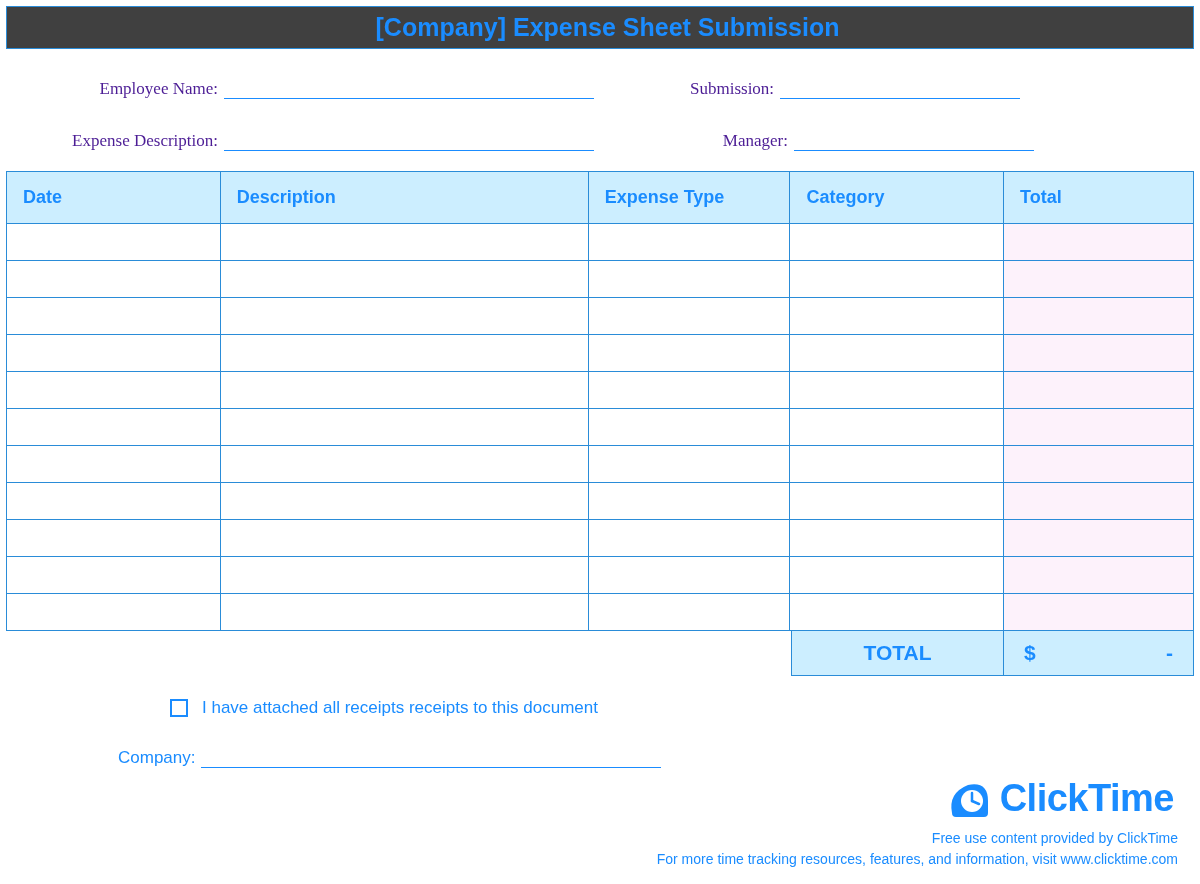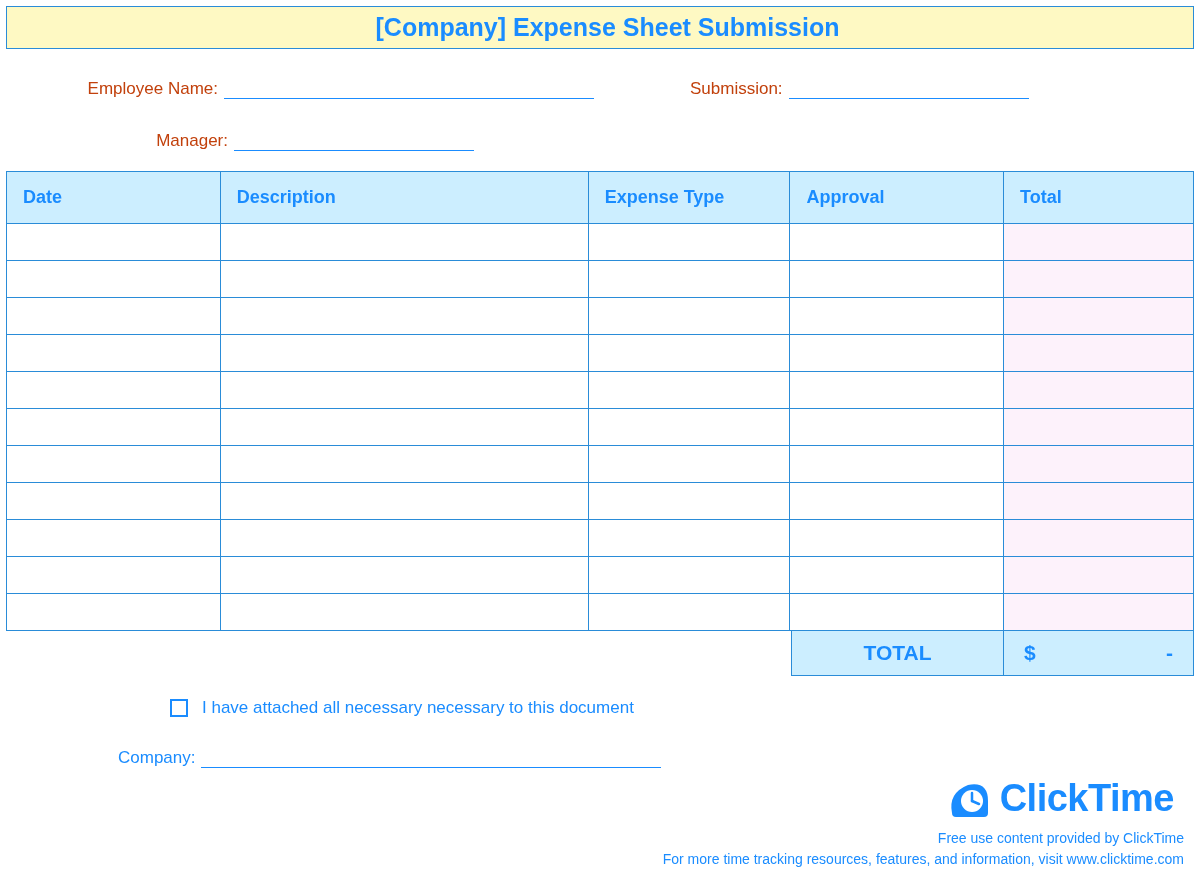--- a/index.html
+++ b/index.html
@@ -9,35 +9,36 @@
     width: 1200px;
     height: 884px;
     position: relative;
     color: #1a8cff;
   }
   .page {
     padding: 0;
   }
   .title-bar {
     margin: 6px 6px 0 6px;
-    background: #fef9c3;
+    background: #404040;
     border: 1.5px solid #2a8cd8;
     text-align: center;
     padding: 6px 0 6px 15px;
   }
   .title-bar h1 {
     font-size: 25px;
     font-weight: bold;
     color: #1a8cff;
   }
   .info-block {
     margin: 30px 9px 20px 0;
     padding: 0 60px 0 50px;
     font-size: 17px;
-    color: #c2410c;
+    color: #4c1d95;
+    font-family: Liberation Serif, serif;
   }
   .info-row {
     display: flex;
     margin-bottom: 32px;
   }
   .info-cell-left {
     display: flex;
     align-items: flex-end;
     width: 560px;
   }
@@ -157,21 +158,21 @@
     letter-spacing: -0.5px;
     margin-left: 10px;
   }
   .logo-icon {
     width: 44px;
     height: 40px;
   }
 
   .footer {
     position: absolute;
-    right: 16px;
+    right: 22px;
     bottom: 14px;
     text-align: right;
     font-size: 14px;
     color: #1a8cff;
     line-height: 1.5;
   }
 </style>
 </head>
 <body>
 
@@ -186,34 +187,38 @@
       <div class="info-cell-left">
         <span class="info-label" style="width:168px;">Employee Name:</span>
         <span class="info-line line-long"></span>
       </div>
       <div class="info-cell-right">
         <span class="info-label">Submission:</span>
         <span class="info-line line-med"></span>
       </div>
     </div>
     <div class="info-row" style="margin-bottom:18px;">
+      <div class="info-cell-left">
+        <span class="info-label" style="width:168px;">Expense Description:</span>
+        <span class="info-line line-long"></span>
+      </div>
       <div class="info-cell-right">
         <span class="info-label" style="width:98px;">Manager:</span>
         <span class="info-line line-med"></span>
       </div>
     </div>
   </div>
 
   <table class="expense">
     <thead>
       <tr>
         <th class="col-date">Date</th>
         <th class="col-desc">Description</th>
         <th class="col-pay">Expense Type</th>
-        <th class="col-cat">Approval</th>
+        <th class="col-cat">Category</th>
         <th class="col-total">Total</th>
       </tr>
     </thead>
     <tbody id="expense-body">
         <tr>
           <td></td>
           <td></td>
           <td></td>
           <td></td>
           <td class="total-cell"></td>
@@ -296,21 +301,21 @@
       <div class="total-label-box">TOTAL</div>
       <div class="total-value-box">
         <span>$</span>
         <span>-</span>
       </div>
     </div>
   </div>
 
   <div class="attest">
     <div class="checkbox"></div>
-    <span>I have attached all necessary necessary to this document</span>
+    <span>I have attached all receipts receipts to this document</span>
   </div>
 
   <div class="approval">
     <span>Company:</span>
     <span class="approval-line"></span>
   </div>
 
   <div class="logo-block">
     <svg class="logo-icon" viewBox="0 0 44 40">
       <path d="M6 34 Q2 14 22 6 Q42 2 42 22 L42 34 Q42 38 38 38 L10 38 Q6 38 6 34 Z" fill="#1a8cff"></path>

